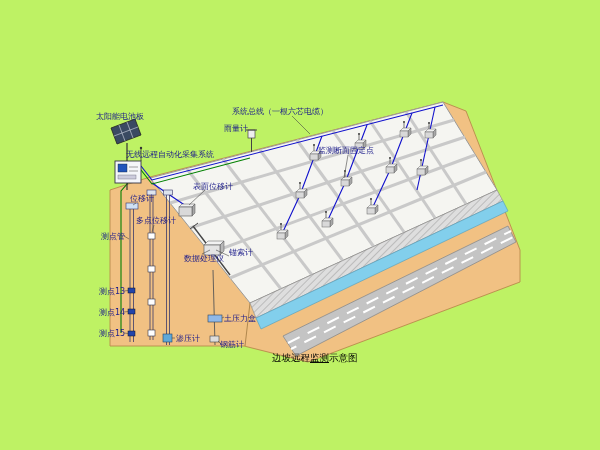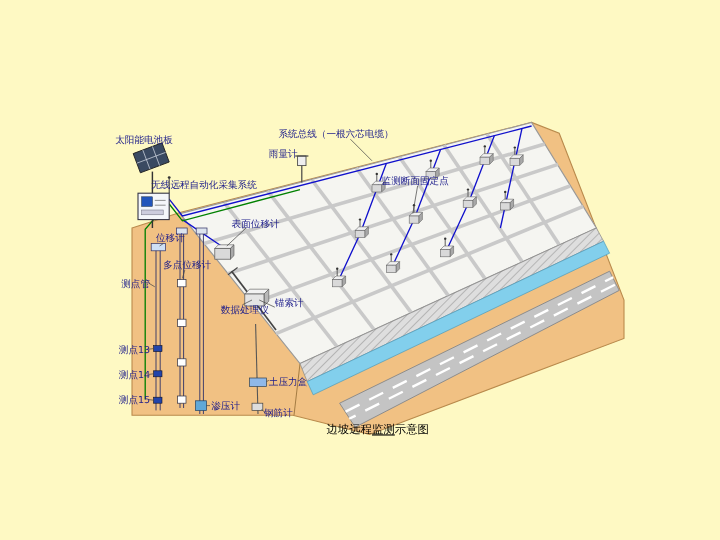--- a/index.html
+++ b/index.html
@@ -1,16 +1,16 @@
 <!DOCTYPE html>
 <html><head>
 <meta charset="utf-8">
 <style>
   html,body{margin:0;padding:0;background:#fff;}
-  .canvas{position:relative;width:600px;height:450px;background:#fef9c3;overflow:hidden;
+  .canvas{position:relative;width:600px;height:450px;background:#bef264;overflow:hidden;
           font-family:"DejaVu Sans",sans-serif;}
   svg{display:block;}
   text.lbl{font-size:8px;fill:#1b1b8a;font-family:"DejaVu Sans",sans-serif;}
   text.cap{font-size:9.5px;fill:#000;font-family:"DejaVu Sans",sans-serif;}
   .leader{stroke:#444;stroke-width:0.6;fill:none;}
   .edge{stroke:#a07840;stroke-width:0.8;fill:none;}
 </style>
 </head>
 <body>
 

